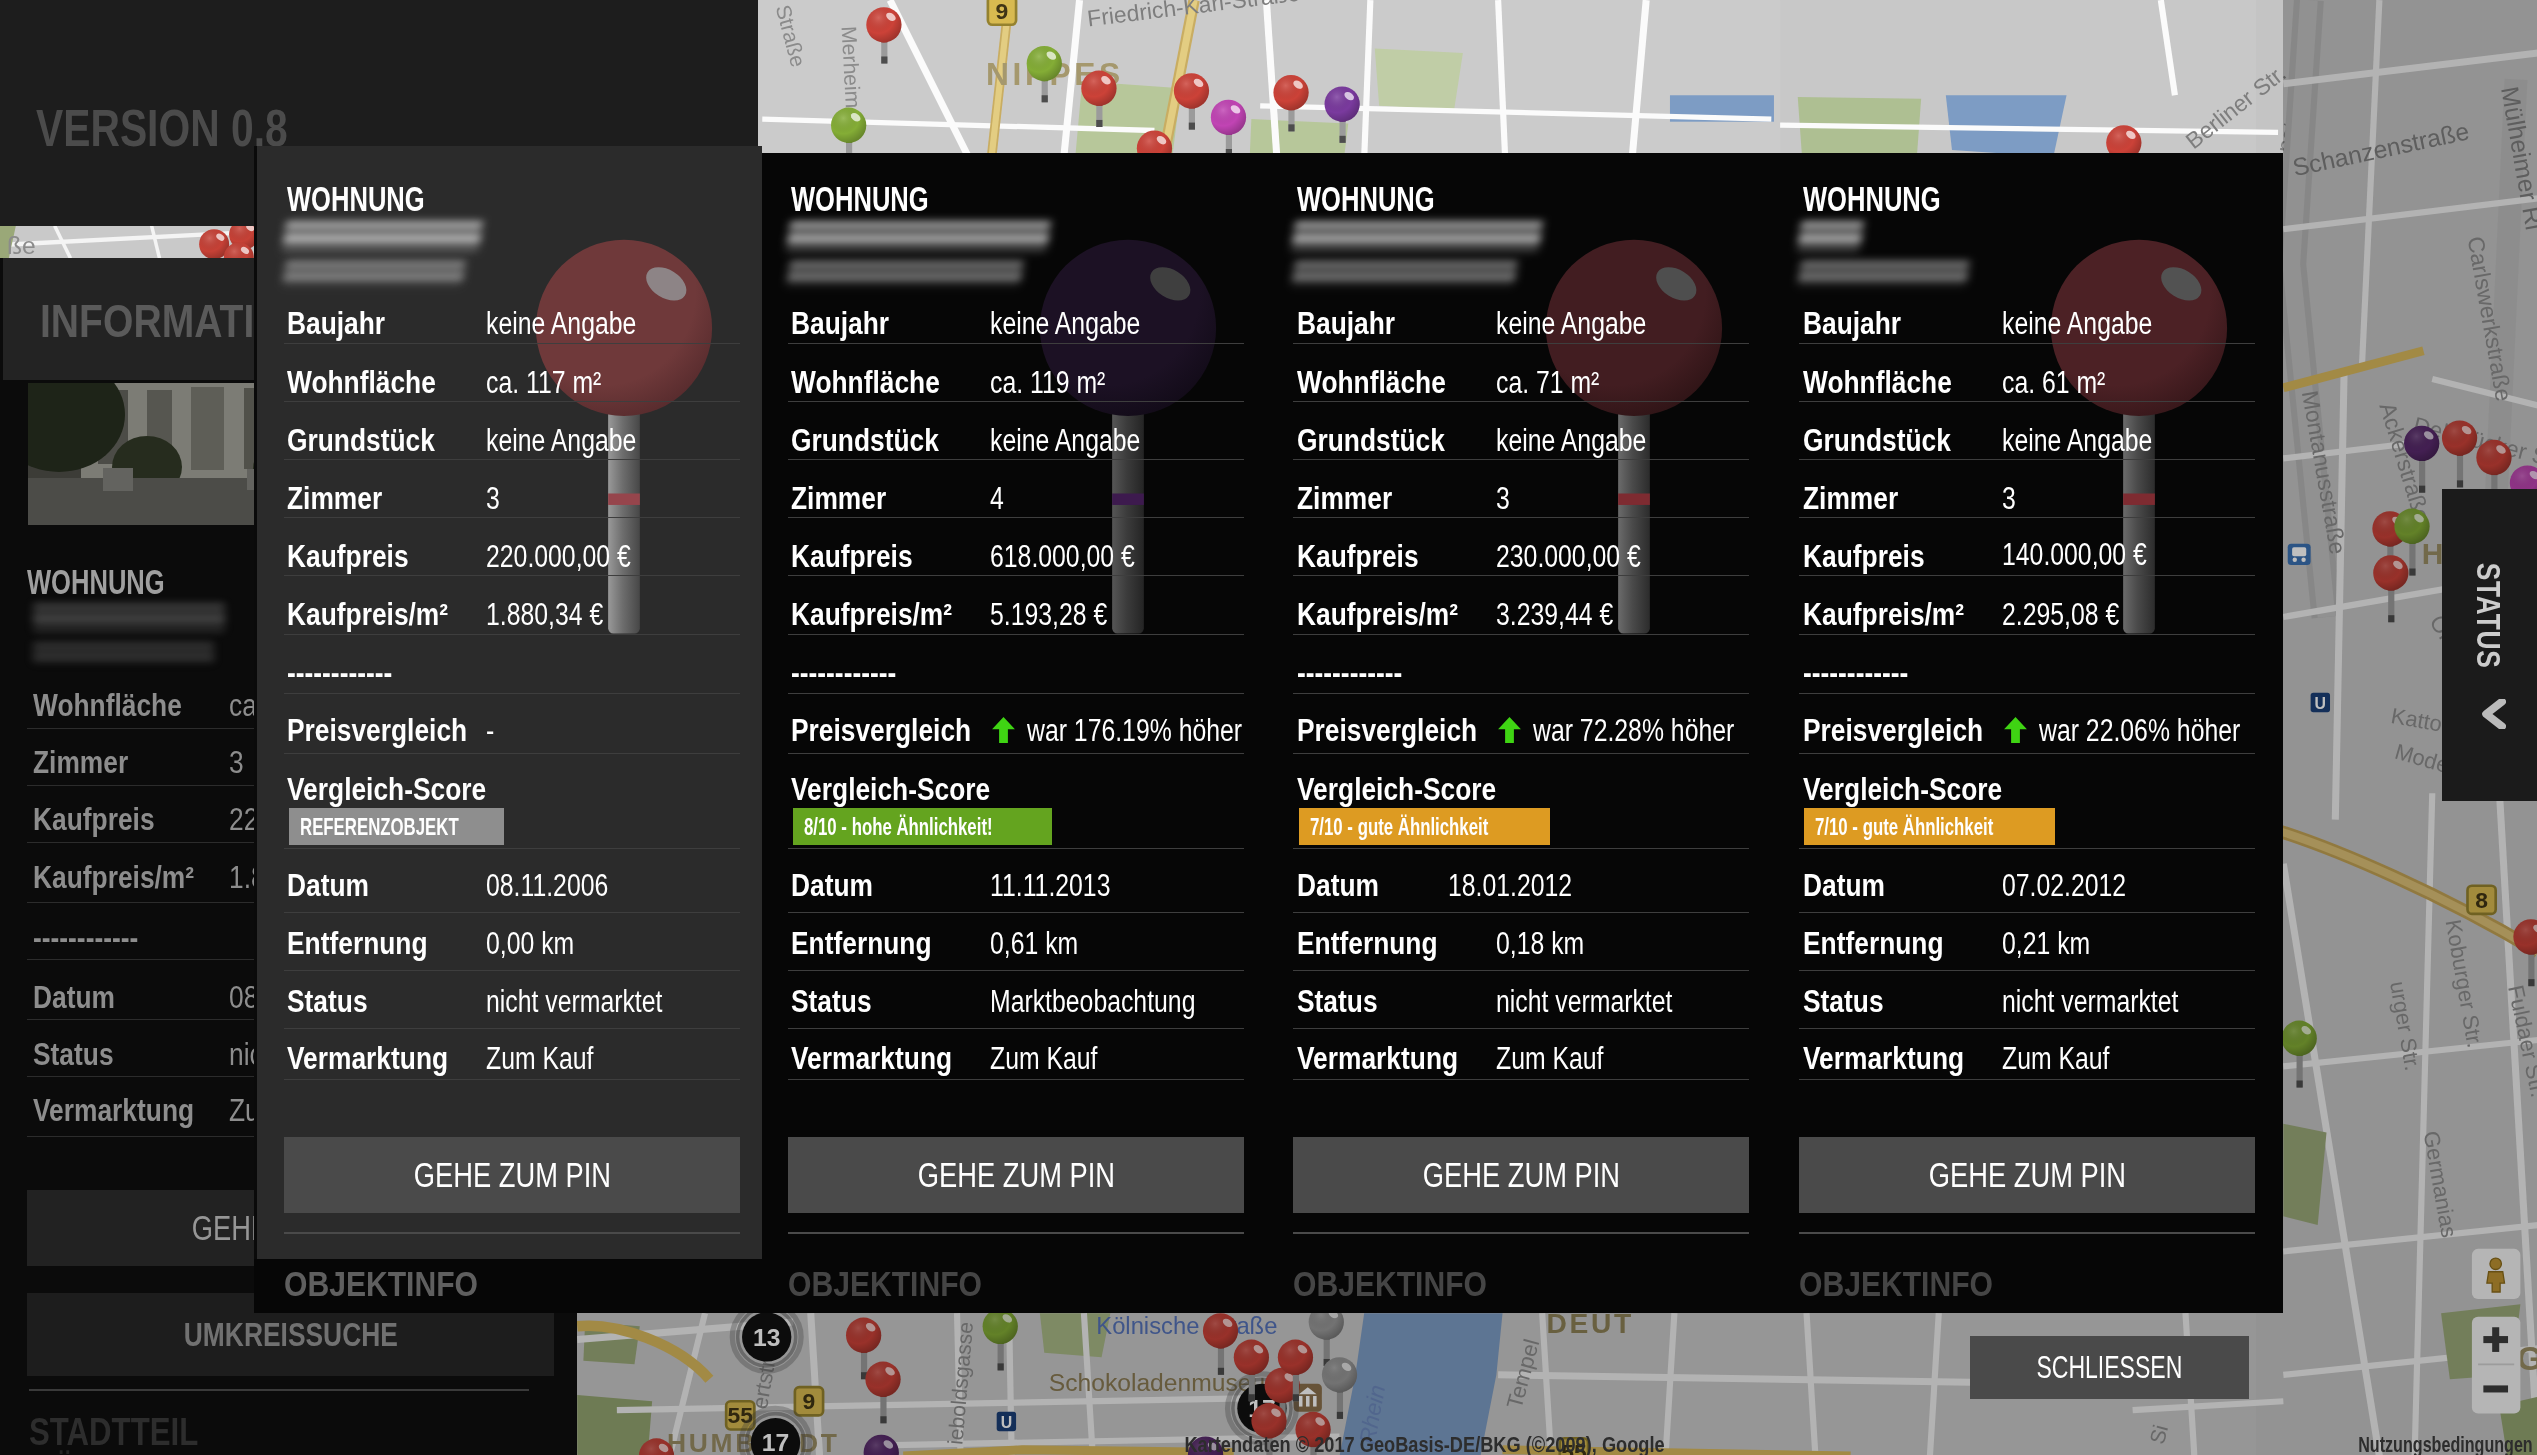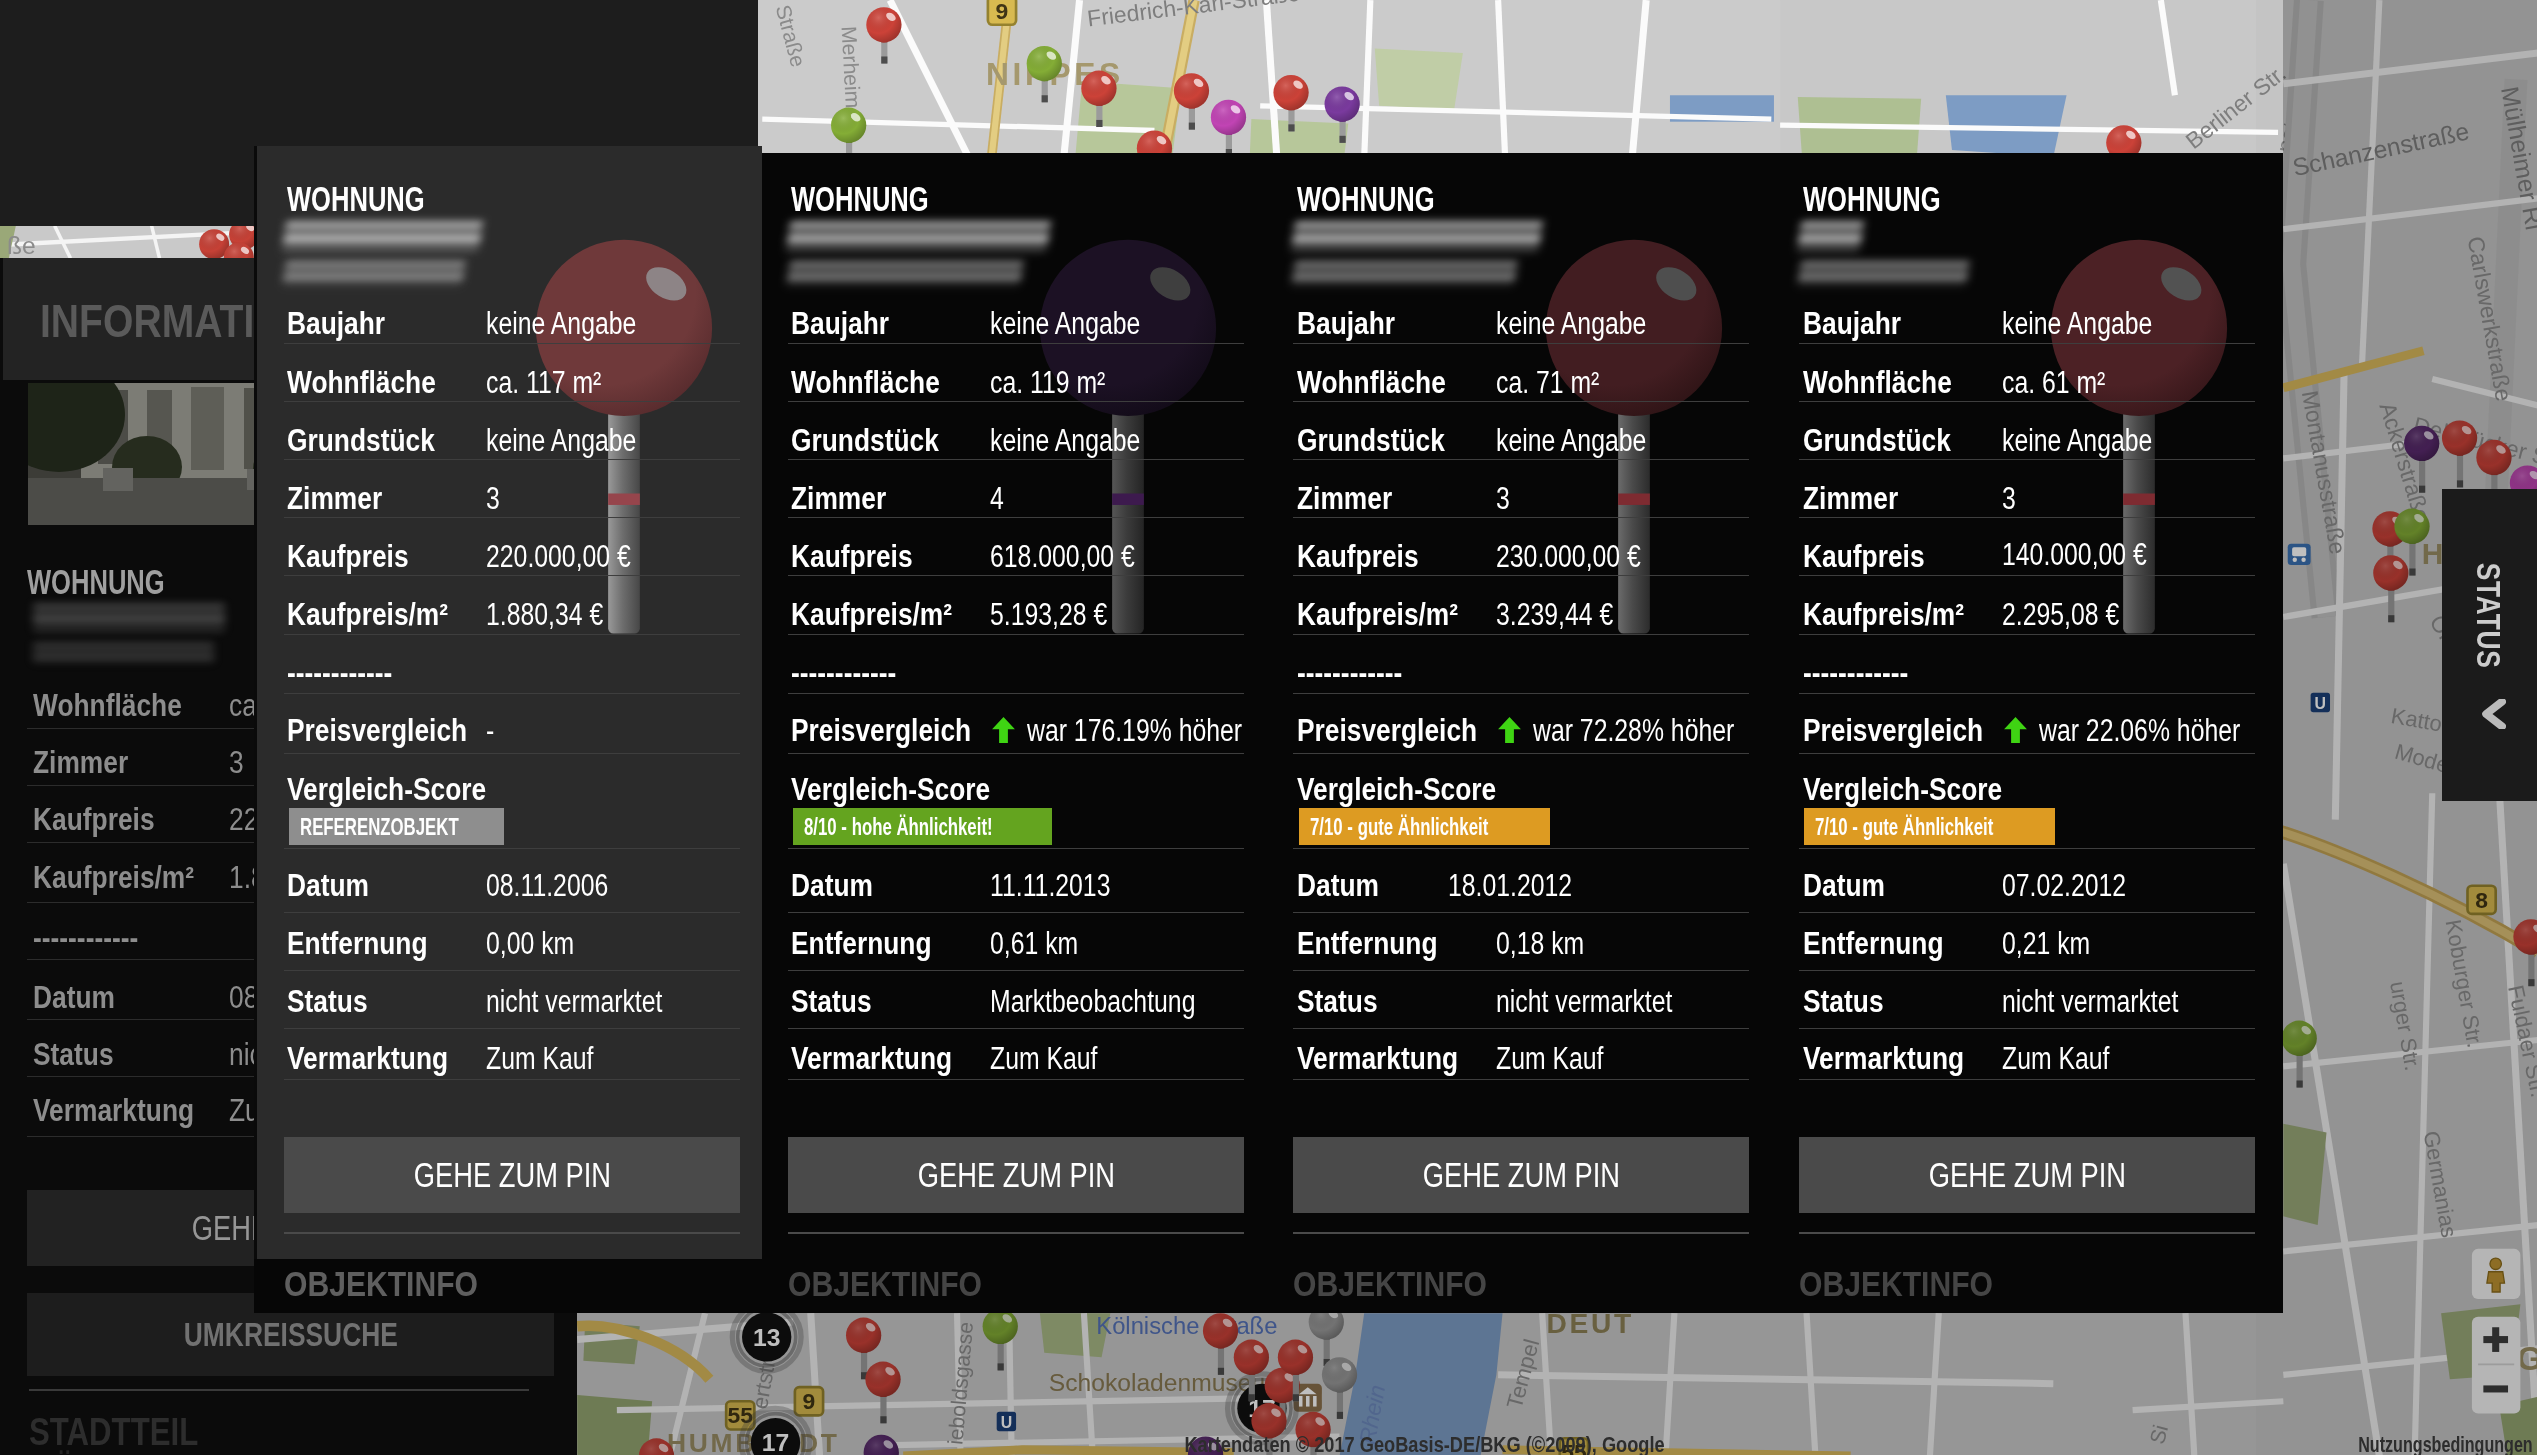--- a/index.html
+++ b/index.html
@@ -532,20 +532,21 @@
 <div class="ab" style="left:27px;top:959px;width:502px;height:0.9px;background:#2c2c2c"></div>
 <div class="ab" style="left:27px;top:1019px;width:502px;height:0.9px;background:#2c2c2c"></div>
 <div class="ab" style="left:27px;top:1076px;width:502px;height:0.9px;background:#2c2c2c"></div>
 <div class="ab" style="left:27px;top:1136px;width:502px;height:0.9px;background:#2c2c2c"></div>
 <div class="ab" style="left:27px;top:1190px;width:527px;height:76px;background:#222;color:#969696;font-size:35px;text-align:center;line-height:76px"><span class="sxc" style="transform:scaleX(.78)">GEHE ZUM PIN</span></div>
 <div class="ab" style="left:27px;top:1293px;width:527px;height:83px;background:#1d1d1d;color:#717171;font-size:33px;font-weight:700;text-align:center;line-height:83px"><span class="sxc" style="transform:scaleX(.8)">UMKREISSUCHE</span></div>
 <div class="ab" style="left:29px;top:1389px;width:500px;height:1.8px;background:#3a3a3a"></div>
 <div class="ab" style="left:29px;top:1410px;font-size:39px;font-weight:700;color:#2d2d2d"><span class="sx" style="transform:scaleX(.8)">STADTTEIL</span></div>
 <div class="ab" style="left:29px;top:1449px;font-size:35px;font-weight:700;color:#242424"><span class="sx" style="transform:scaleX(0.85)">MÜLHEIM</span></div>
 <div class="ab" style="left:0;top:0;width:758px;height:226px;background:#1d1d1d">
+  <div class="ab" style="left:36px;top:99px;font-size:51px;font-weight:700;color:#4b4b4b"><span class="sx" style="transform:scaleX(.8)">VERSION 0.8</span></div>
 </div>
 <div class="ab" style="left:254px;top:153px;width:2029px;height:1160px;background:#060606"></div>
 <div class="ab ttl" style="left:791px;top:181px"><span class="sx" style="transform:scaleX(0.73)">WOHNUNG</span></div>
 <div class="ab blur1" style="left:788px;top:222px;width:261px;height:28px;background:repeating-linear-gradient(180deg,rgba(255,255,255,0.8) 0 6.2px,rgba(120,120,120,.35) 6.2px 13.2px);transform:skewX(-8deg)"></div>
 <div class="ab blur1" style="left:788px;top:262px;width:234px;height:23px;background:repeating-linear-gradient(180deg,rgba(255,255,255,0.6400000000000001) 0 5.3px,rgba(110,110,110,.3) 5.3px 11.5px);transform:skewX(-8deg)"></div>
 <svg class="ab" style="left:1031px;top:231px" width="194" height="414" viewBox="0 0 220 470">
 <defs>
 <radialGradient id="g1280" cx="38%" cy="30%" r="75%">
  <stop offset="0%" stop-color="#1c1124"></stop>
  <stop offset="70%" stop-color="#1c1124"></stop>
@@ -798,14 +799,15 @@
 <div class="ab sep" style="left:284px;top:1079px;width:456px"></div>
 <div class="ab btn" style="left:284px;top:1137px;width:456px;height:76px;line-height:76px;font-size:35px"><span class="sxc" style="transform:scaleX(.78)">GEHE ZUM PIN</span></div>
 <div class="ab" style="left:284px;top:1232px;width:456px;height:1.8px;background:#4a4a4a"></div>
 <div class="ab obj" style="left:284px;top:1265px;color:#5f5f5f"><span class="sx" style="transform:scaleX(0.86)">OBJEKTINFO</span></div>
 <div class="ab" style="left:2442px;top:489px;width:96px;height:312px;background:#1b1b1b;overflow:hidden">
   <div class="ab" style="left:-85px;top:107px;width:264px;height:39px;line-height:39px;transform:rotate(90deg);transform-origin:132px 19.4px;text-align:center;font-size:33px;font-weight:700;color:#cccccc;letter-spacing:0.9px"><span class="sxc" style="transform:scaleX(.8)">STATUS</span></div>
   <svg class="ab" style="left:38px;top:210px" width="26.4" height="30" viewBox="0 0 30 34">
         <polyline points="25,3 7,17 25,31" fill="none" stroke="#bbbbbb" stroke-width="9" stroke-linecap="round" stroke-linejoin="round"></polyline>
       </svg>
 </div>
+<div class="ab btn" style="left:1970px;top:1336px;width:279px;height:63px;line-height:63px;font-size:32px;"><span class="sxc" style="transform:scaleX(.72)">SCHLIESSEN</span></div>
 </div>
 
 
 </body></html>

